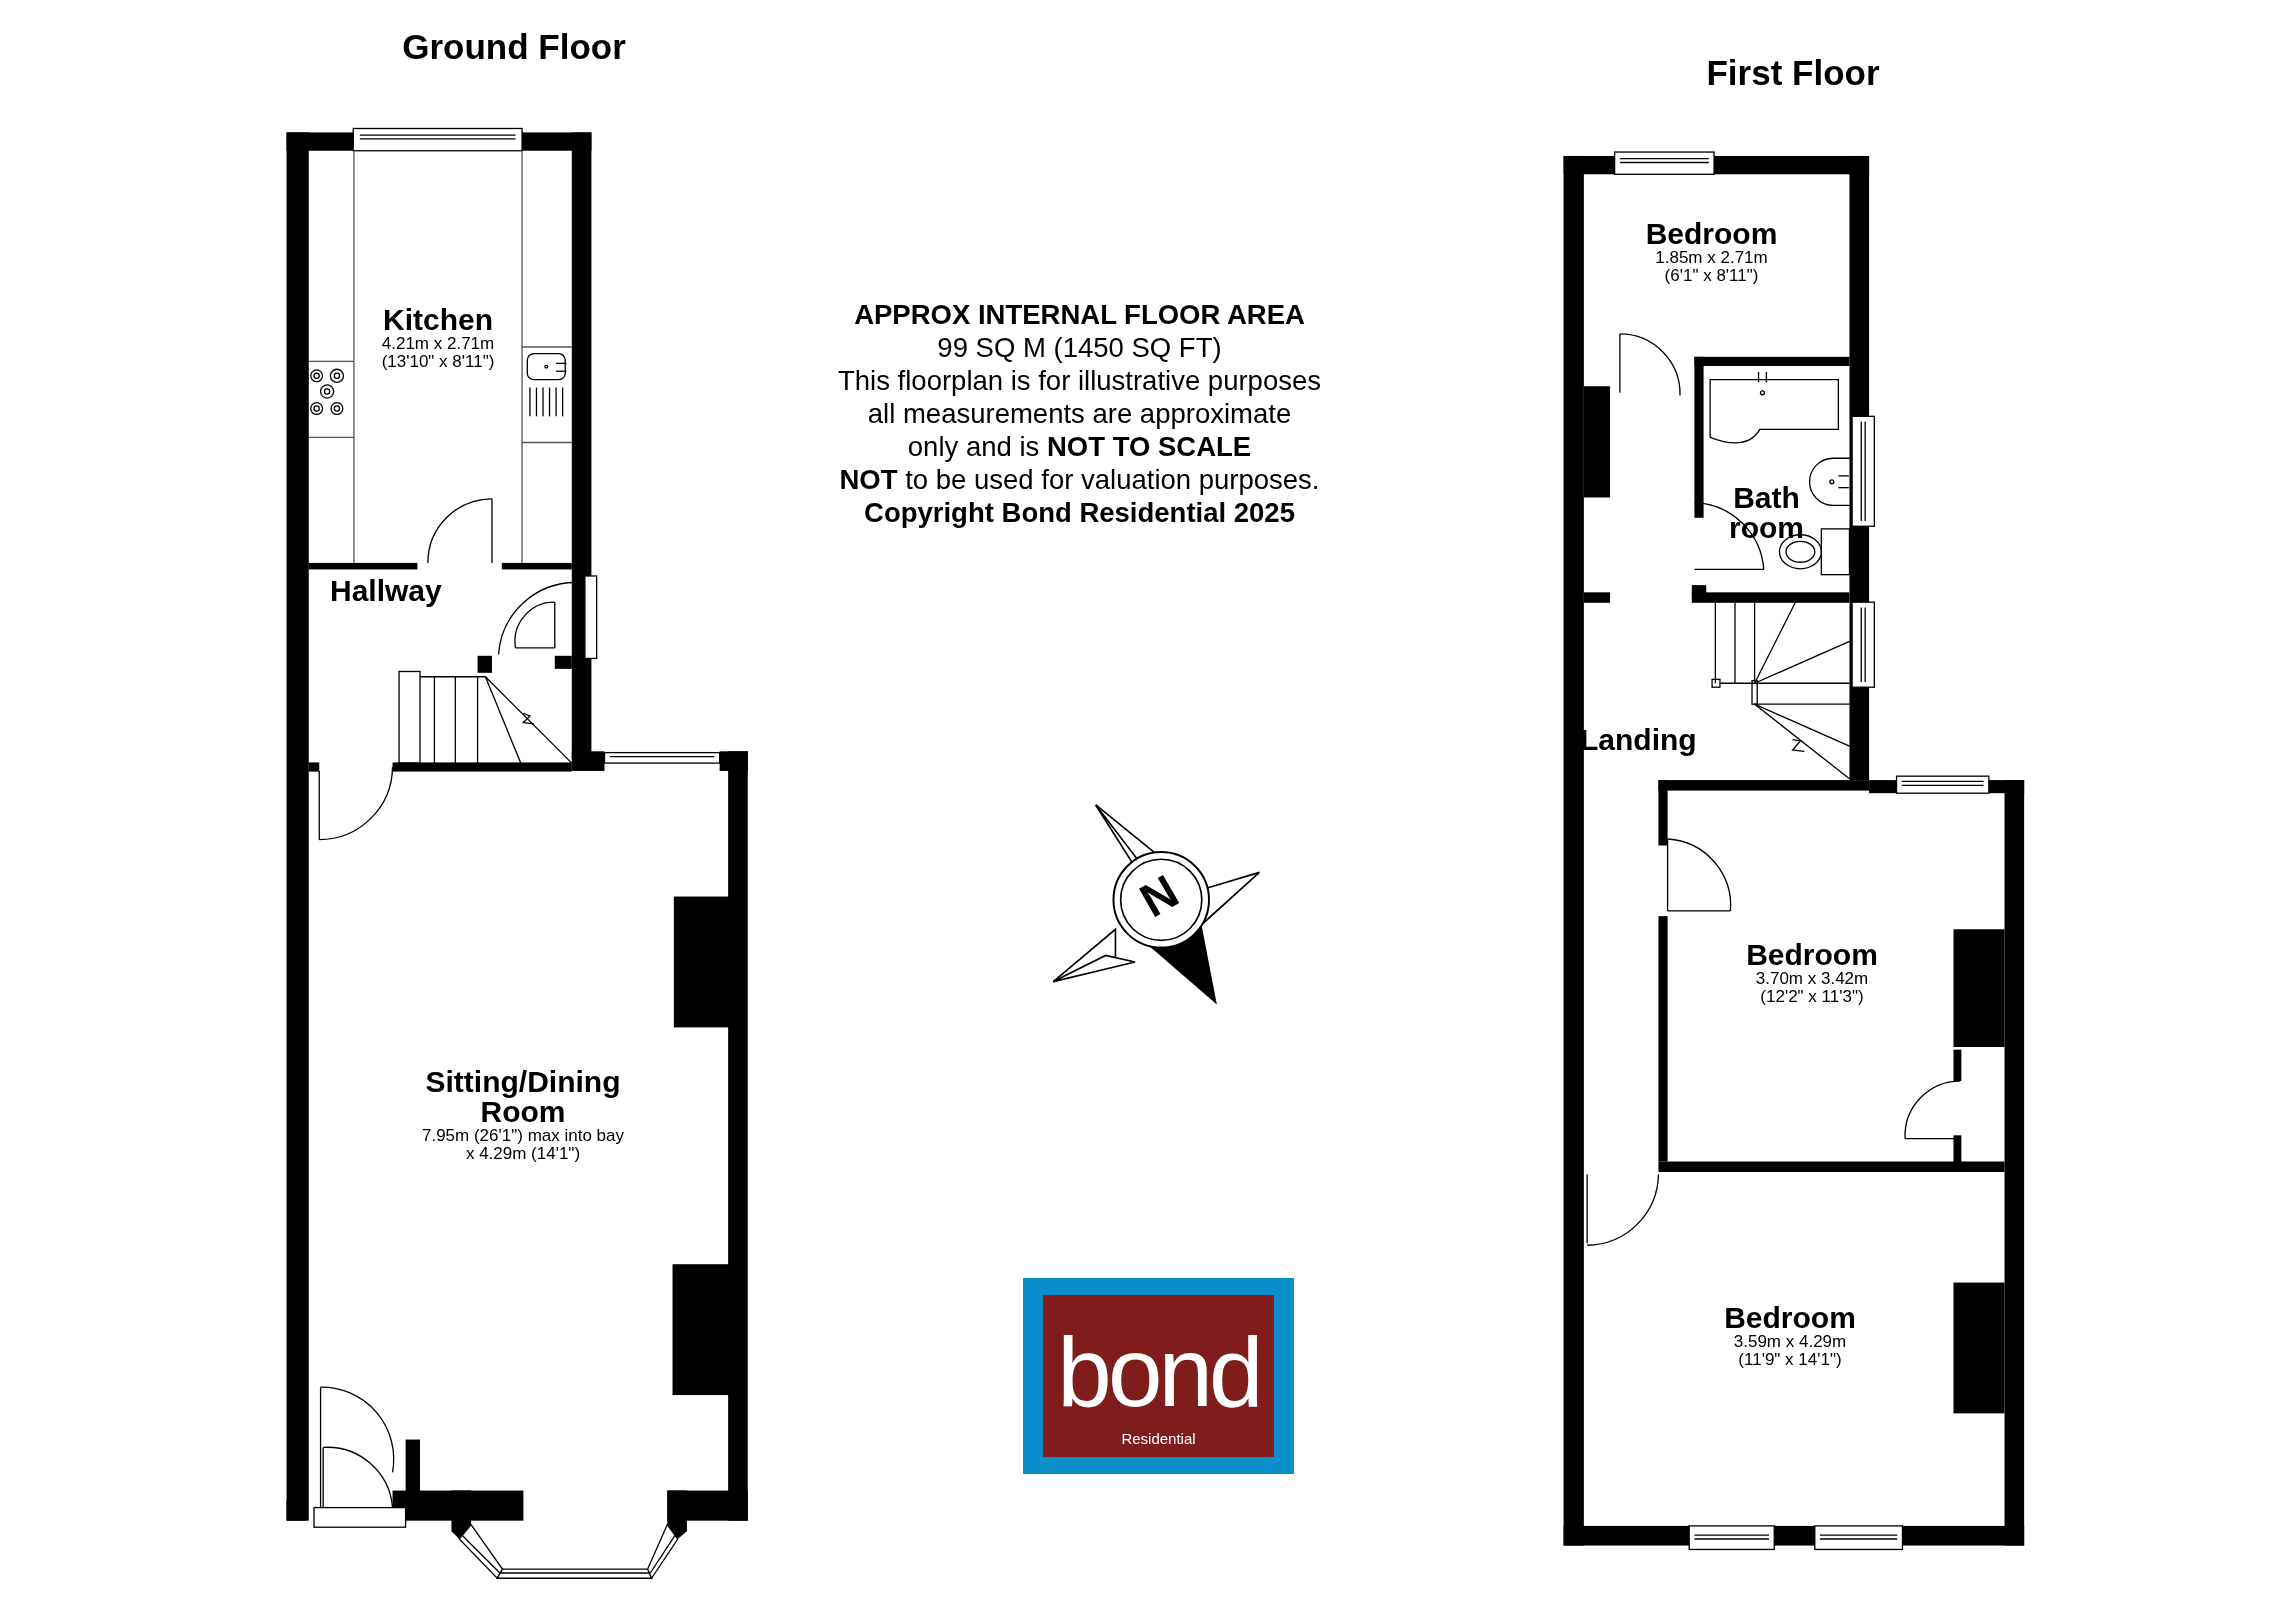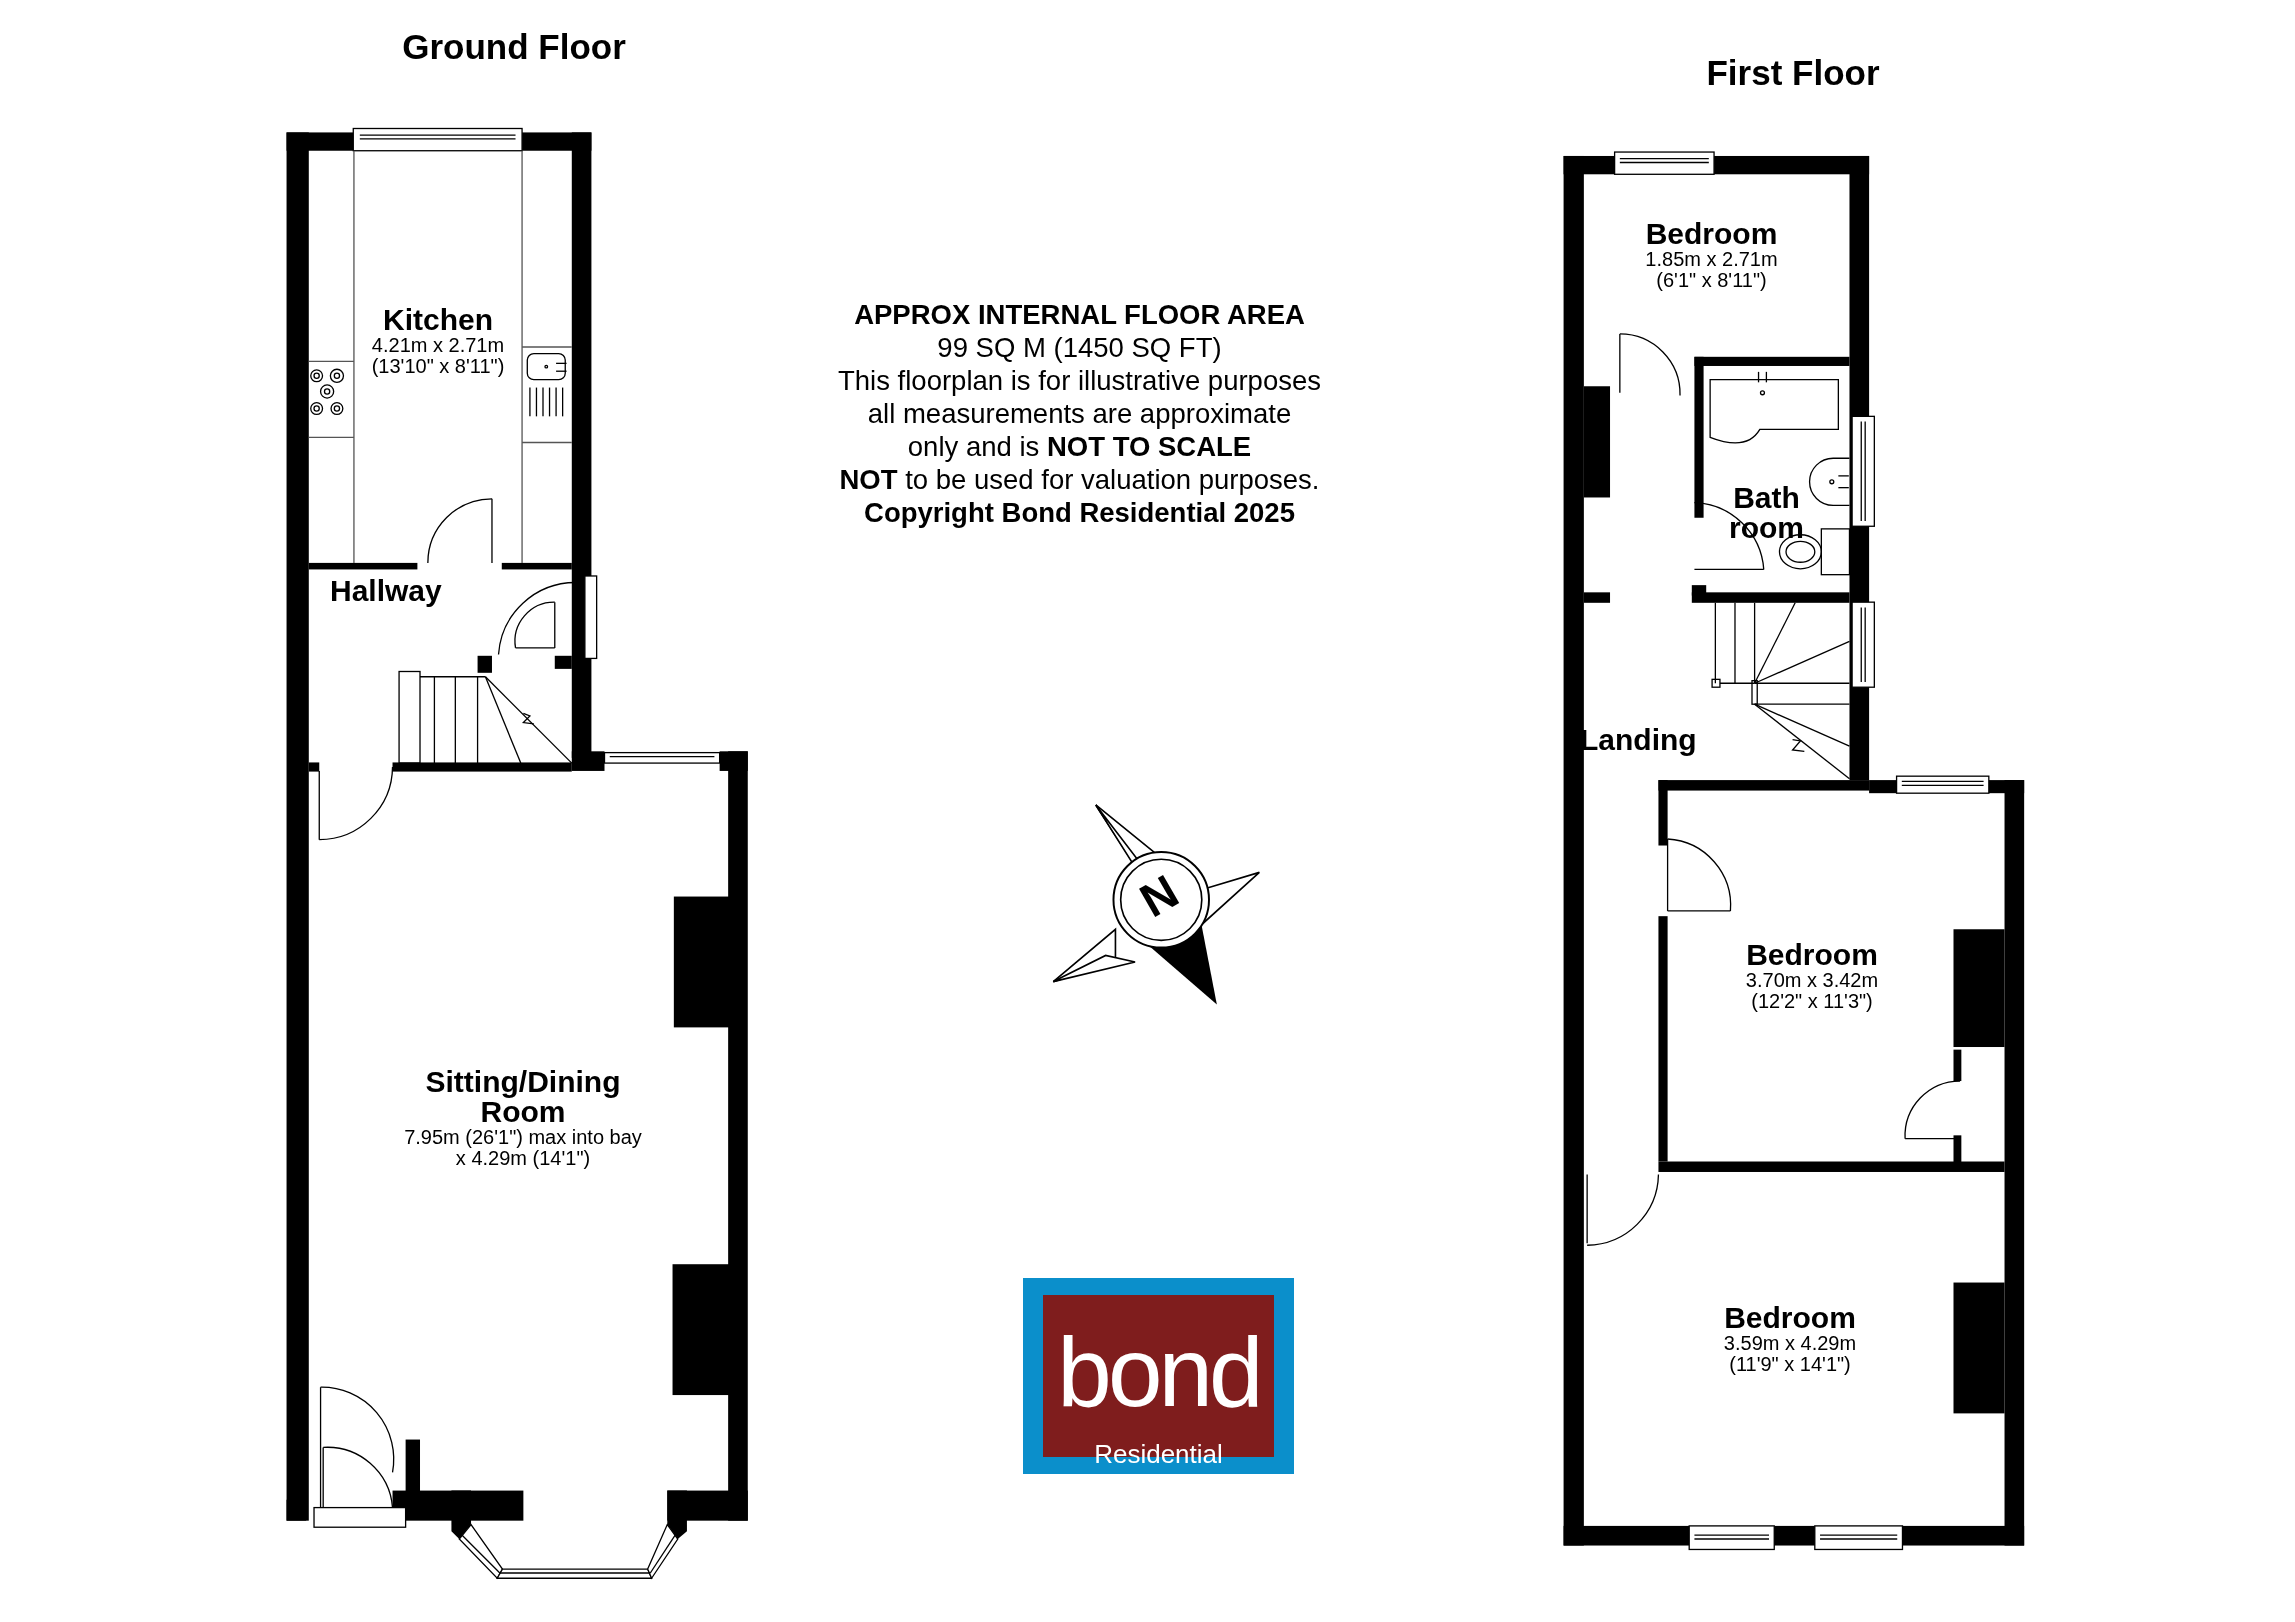--- a/index.html
+++ b/index.html
@@ -1,27 +1,27 @@
 <!DOCTYPE html>
 <html style="font-size:10.5px"><head>
 <meta charset="utf-8">
 <style>
   html, body { margin: 0; padding: 0; background: #ffffff; }
   body { width: 2295px; height: 1623px; position: relative; overflow: hidden; font-family: "Liberation Sans", sans-serif; color: #000; }
   svg.plan { position: absolute; left: 0; top: 0; width: 2295px; height: 1623px; }
   .txt { position: absolute; text-align: center; line-height: 1.0; white-space: nowrap; }
   .floor-title { font-weight: bold; font-size: 35px; }
   .room-name { font-weight: bold; font-size: 30px; }
-  .room-dim { font-size: 20px; line-height: 1.05; }
+  .room-dim { font-size: 17px; line-height: 1.05; }
   .info { position: absolute; left: 772px; top: 298px; width: 615px; text-align: center; font-size: 27.5px; line-height: 33px; }
   .info b { font-weight: bold; }
   .logo { position: absolute; left: 1023px; top: 1278px; width: 271px; height: 196px; background: #0b8fcb; }
   .logo-inner { position: absolute; left: 19.6px; top: 17px; right: 19.6px; bottom: 17px; background: #7f1d1d; color: #fff; text-align: center; }
   .logo-word { font-size: 98px; line-height: 98px; margin-top: 27.5px; letter-spacing: -3.9px; font-family: "Liberation Sans", sans-serif; }
-  .logo-sub { font-size: 26px; margin-top: 18px; }
+  .logo-sub { font-size: 15px; margin-top: 9px; }
 </style>
 </head>
 <body>
 
 <svg class="plan" viewBox="0 0 3508 2480" xmlns="http://www.w3.org/2000/svg">
 
   <g>
 
     <g fill="#000">
 

